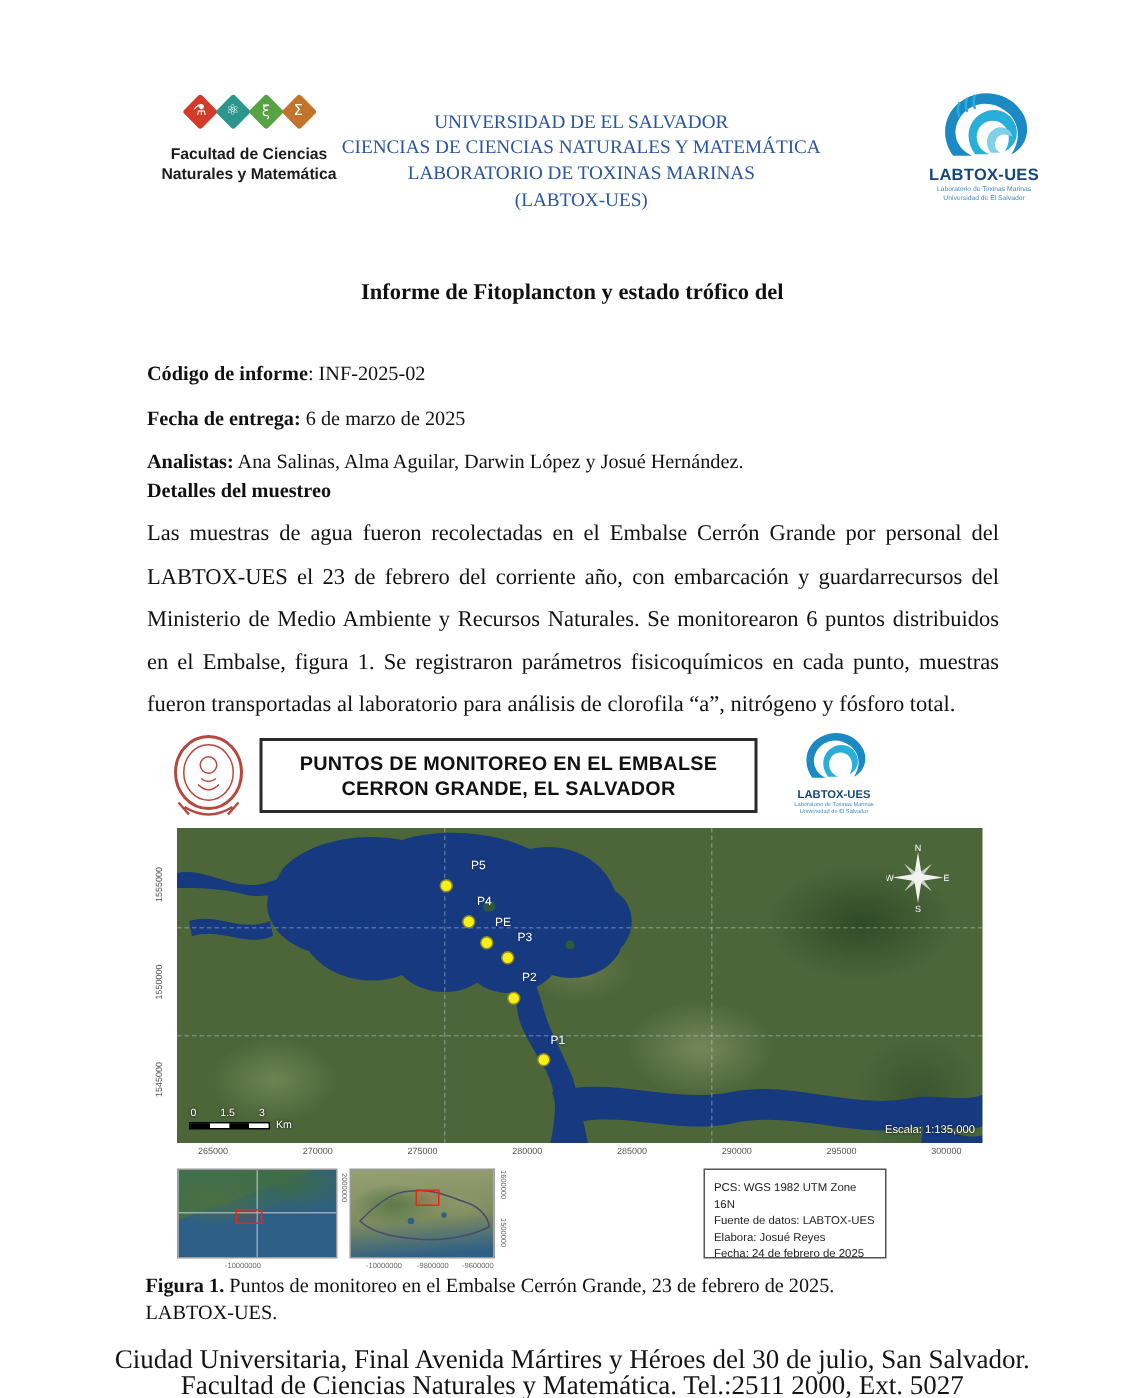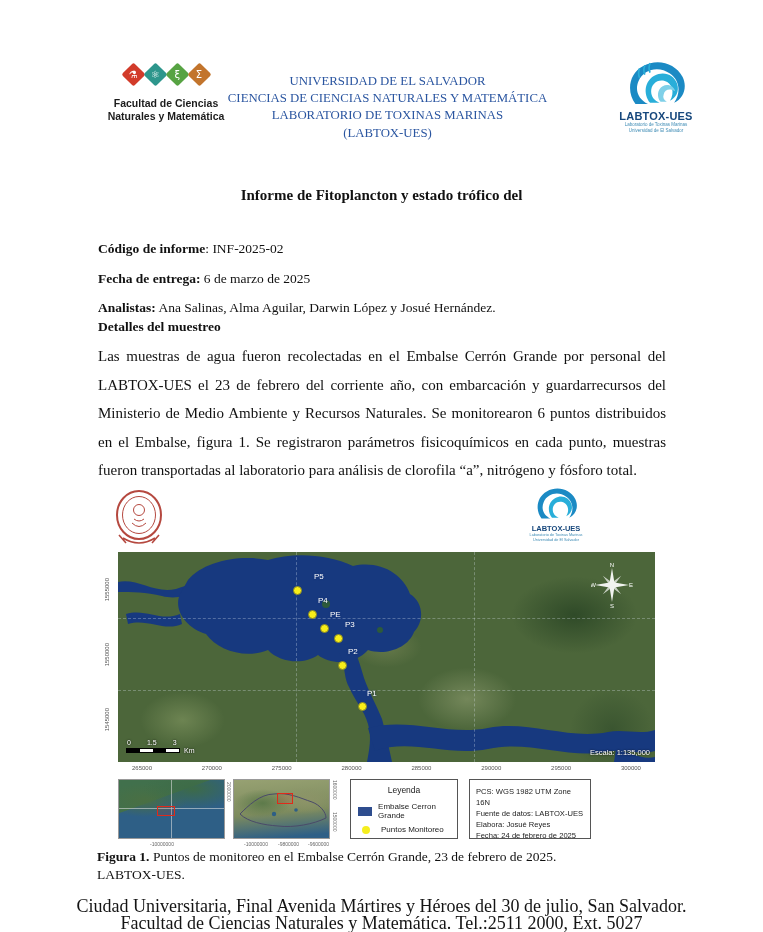--- a/index.html
+++ b/index.html
@@ -171,20 +171,24 @@
   <div class="para">Las muestras de agua fueron recolectadas en el Embalse Cerrón Grande por personal del LABTOX-UES el 23 de febrero del corriente año, con embarcación y guardarrecursos del Ministerio de Medio Ambiente y Recursos Naturales. Se monitorearon 6 puntos distribuidos en el Embalse, figura 1. Se registraron parámetros fisicoquímicos en cada punto, muestras fueron transportadas al laboratorio para análisis de clorofila “a”, nitrógeno y fósforo total.</div>
 
   <svg class="seal" width="60" height="62" viewBox="0 0 60 62">
     <ellipse cx="30" cy="26" rx="22" ry="24" fill="none" stroke="#b5483f" stroke-width="2"></ellipse>
     <ellipse cx="30" cy="26" rx="16.5" ry="18.5" fill="none" stroke="#b5483f" stroke-width="1"></ellipse>
     <circle cx="30" cy="21" r="5.5" fill="none" stroke="#b5483f" stroke-width="1"></circle>
     <path d="M23 34 q7 7 14 0 M25 30 q5 4 10 0" fill="none" stroke="#b5483f" stroke-width="1"></path>
     <path d="M10 46 l7 8 M50 46 l-7 8 M14 49 q16 10 32 0" fill="none" stroke="#b5483f" stroke-width="1.6"></path>
   </svg>
 
+  <div class="map-titlebox">
+    <div>PUNTOS DE MONITOREO EN EL EMBALSE</div>
+    <div>CERRON GRANDE, EL SALVADOR</div>
+  </div>
 
   <div class="mini-labtox">
     <svg class="wave" viewBox="0 0 60 44">
       <path d="M10 42 C1 30 4 13 17 6 C31 -2 48 3 55 16 C60 26 56 37 47 41 C54 31 52 19 43 13 C32 5 18 9 13 20 C9 29 13 38 22 42 Z" fill="#1b8ac4"></path>
       <path d="M24 41 C17 32 19 20 28 15 C37 10 47 14 50 23 C52 30 49 36 43 39 C48 31 45 22 38 20 C31 18 25 23 25 30 C25 35 28 39 33 41 Z" fill="#29aed9"></path>
     </svg>
     <div class="mini-name">LABTOX-UES</div>
     <div class="mini-sub">Laboratorio de Toxinas Marinas</div>
     <div class="mini-sub">Universidad de El Salvador</div>
   </div>
@@ -278,31 +282,20 @@
       <circle cx="62" cy="30" r="1.8" fill="#2e5f86"></circle>
     </svg>
     <div class="redrect" style="left:43px; top:13px; width:16px; height:11px;"></div>
   </div>
   <div class="inset-xlab" style="left:244px;">-10000000</div>
   <div class="inset-xlab" style="left:278px;">-9800000</div>
   <div class="inset-xlab" style="left:308px;">-9600000</div>
   <div class="inset-ylab" style="left:332px; top:780px;">1600000</div>
   <div class="inset-ylab" style="left:332px; top:812px;">1500000</div>
 
-  <div class="legendbox">
-    <div class="legend-title">Leyenda</div>
-    <div class="legend-item">
-      <div class="sw-rect"></div>
-      <span>Embalse Cerron Grande</span>
-    </div>
-    <div class="legend-item">
-      <div class="sw-dot"></div>
-      <span>Puntos Monitoreo</span>
-    </div>
-  </div>
 
   <div class="infobox">
     <div>PCS: WGS 1982 UTM Zone 16N</div>
     <div>Fuente  de datos: LABTOX-UES</div>
     <div>Elabora: Josué Reyes</div>
     <div>Fecha: 24 de febrero de 2025</div>
   </div>
 
   <div class="caption">
     <b>Figura 1.</b><span> Puntos de monitoreo en el Embalse Cerrón Grande, 23 de febrero de 2025.</span><br>

